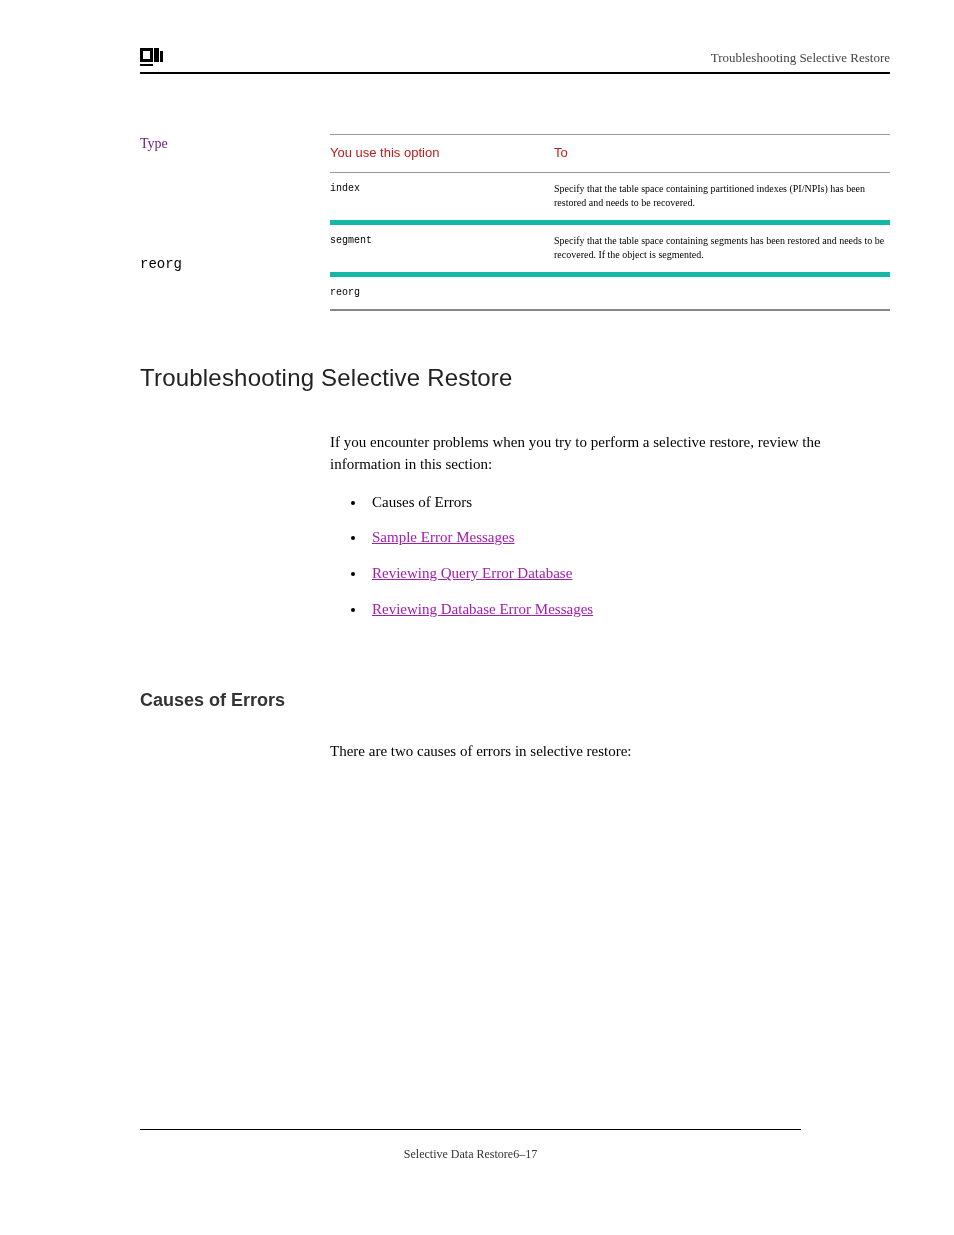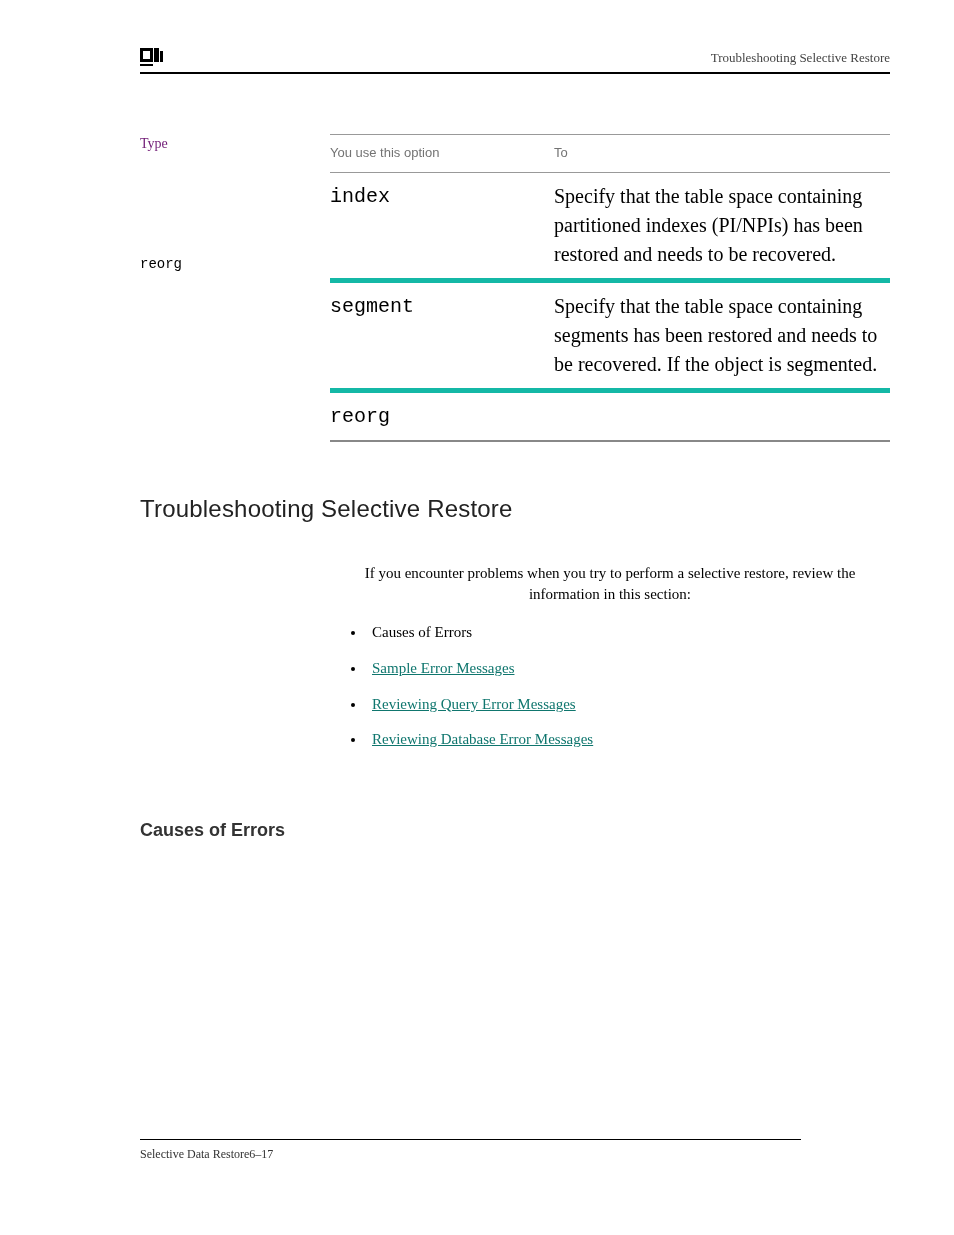--- a/index.html
+++ b/index.html
@@ -64,26 +64,26 @@
     vertical-align: top;
     padding: 9px 0 9px 0;
     font-weight: normal;
     font-size: 15px;
   }
   .table thead th {
     border-top: 1px solid #999;
     border-bottom: 1px solid #999;
     font-family: Arial, Helvetica, sans-serif;
     font-size: 13px;
-    color: #737373;
+    color: #b91c1c;
     font-weight: normal;
     margin-top: 16px;
   }
   .table tbody td {
-    font-size: 20px;
+    font-size: 10px;
   }
   .table tbody tr.sep td {
     border-top: 5px solid #14b8a6;
   }
   .table tbody tr.last td {
     border-bottom: 2px solid #888;
   }
   .col1 { width: 40%; }
   .col2 { width: 60%; }
   .sect-title {
@@ -103,39 +103,38 @@
   ul.bullets {
     list-style: disc;
     margin: 16px 0 0 36px;
   }
   ul.bullets li {
     font-size: 15px;
     margin: 0 0 14px 0;
     padding-left: 6px;
   }
   a.link {
-    color: #0f766e;
+    color: #a21caf;
     text-decoration: underline;
   }
   .footer {
     position: absolute;
     left: 140px; right: 153px;
     bottom: 72px;
     border-top: 1px solid #000;
-    padding-top: 6px;
+    padding-top: 16px;
     display: flex;
-    justify-content: flex-start;
+    justify-content: center;
     font-size: 12px;
     color: #333;
   }
   .para {
     font-size: 15px;
     line-height: 1.45;
     margin-top: 4px;
-    text-align: center;
   }
 </style>
 </head>
 <body>
 
 <div class="page">
 
   <div class="top-header">
     <div class="logo">
       <svg width="28" height="20" viewBox="0 0 28 20">
@@ -186,31 +185,32 @@
 
   <h1 class="sect-title">Troubleshooting Selective Restore</h1>
 
   <div class="body-row" style="margin-top:32px;">
     <div class="left"></div>
     <div class="right">
       <p class="para">If you encounter problems when you try to perform a selective restore, review the information in this section:</p>
       <ul class="bullets">
         <li><span>Causes of Errors</span></li>
         <li><a class="link" href="#">Sample Error Messages</a></li>
-        <li><a class="link" href="#">Reviewing Query Error Messages</a></li>
+        <li><a class="link" href="#">Reviewing Query Error Database</a></li>
         <li><a class="link" href="#">Reviewing Database Error Messages</a></li>
       </ul>
     </div>
   </div>
 
   <h2 class="sub-title">Causes of Errors</h2>
 
   <div class="body-row" style="margin-top:24px;">
     <div class="left"></div>
     <div class="right">
+      <p class="para">There are two causes of errors in selective restore:</p>
     </div>
   </div>
 
 </div>
 
 <div class="footer">
   <span>Selective Data Restore</span>
   <span>6–17</span>
 </div>
 

